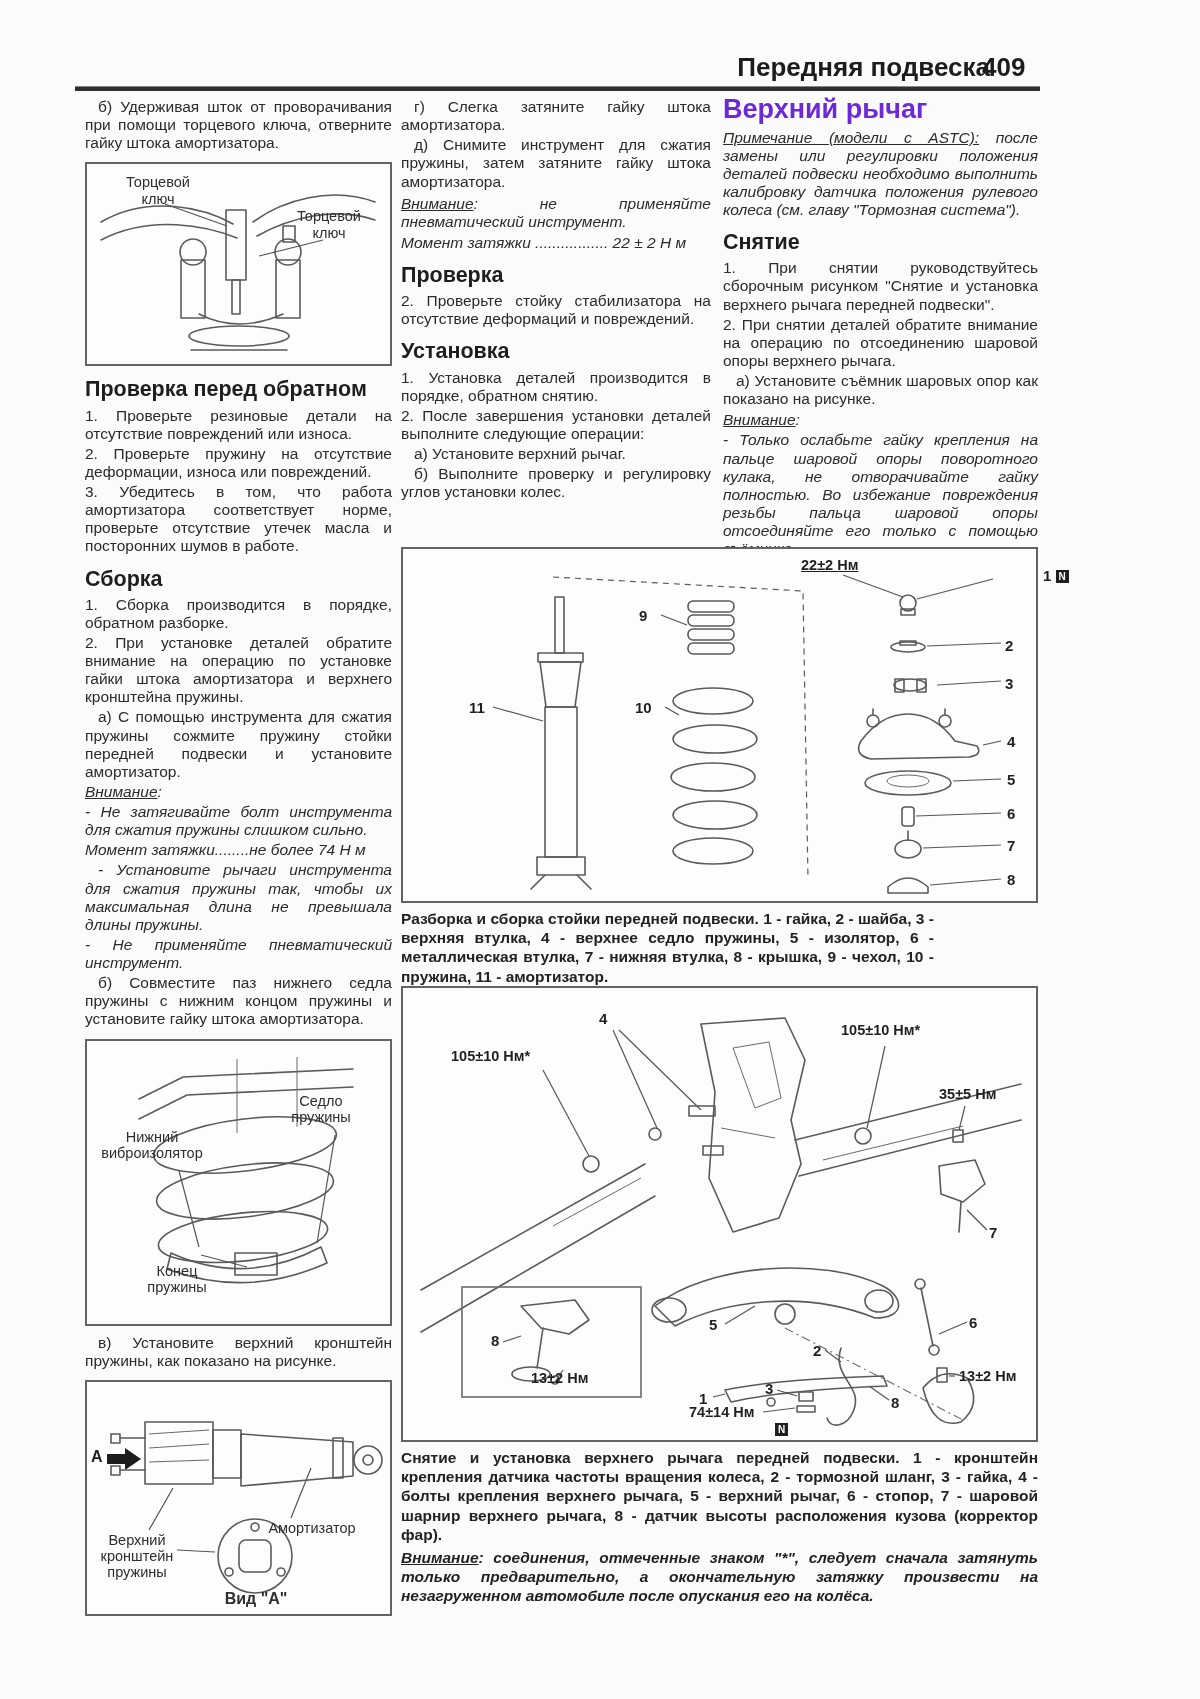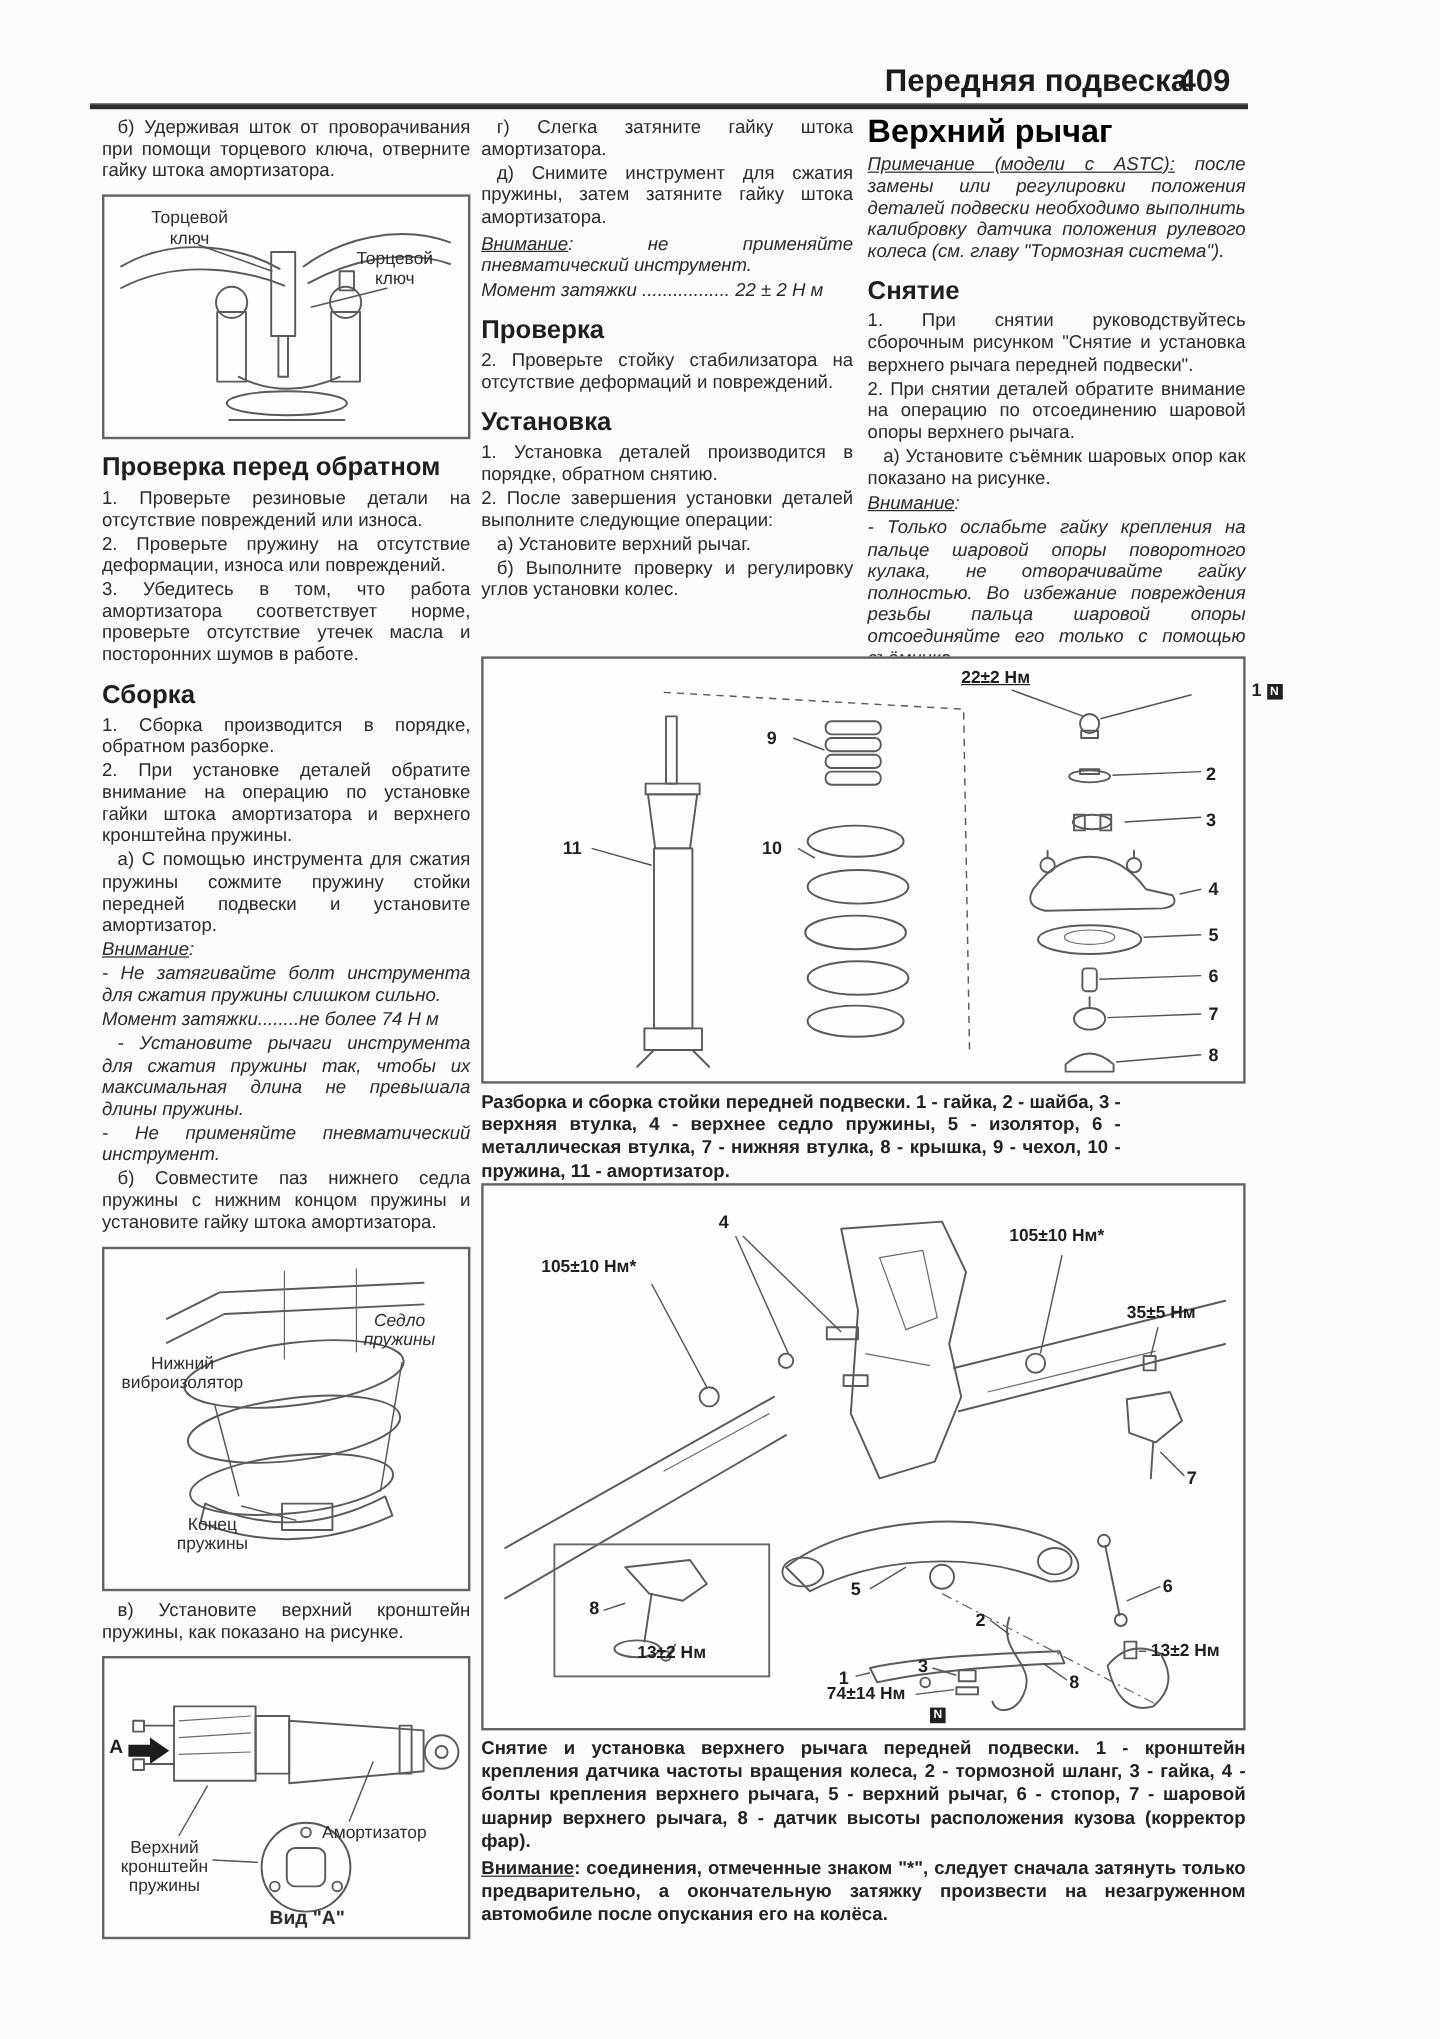--- a/index.html
+++ b/index.html
@@ -4,39 +4,39 @@
 <style>
   html,body{margin:0;padding:0;}
   body{
     width:1200px;height:1699px;position:relative;background:#fbfbfa;
     font-family:"Liberation Sans",sans-serif;color:#2b2b2b;
     -webkit-font-smoothing:antialiased;
   }
   .col{position:absolute;font-size:15.5px;line-height:1.17;text-align:justify;}
   .col p{margin:0 0 2px 0;}
   .sub{text-indent:13px;}
-  h1{font-size:27px;margin:0 0 3px 0;color:#000000;}
+  h1{font-size:27px;margin:0 0 3px 0;color:#6d28d9;}
   h2{font-size:21.5px;margin:11px 0 4px 0;color:#1e1e1e;}
   .it{font-style:italic;}
   .u{text-decoration:underline;}
   .b{font-weight:bold;}
   .hdr-title{position:absolute;top:52px;left:120px;width:870px;text-align:right;
     font-size:26px;font-weight:bold;color:#1c1c1c;}
   .hdr-page{position:absolute;top:52px;left:982px;font-size:26px;font-weight:bold;color:#1c1c1c;}
   .hdr-rule{position:absolute;top:86px;left:75px;width:965px;height:4px;background:#2e2e2e;
     border-top:1px solid #888;}
   .fig{position:relative;border:2px solid #636363;background:#fdfdfc;margin:10px 0 8px 0;}
   .fig svg{position:absolute;left:0;top:0;}
   .flabel{position:absolute;font-size:14.5px;line-height:1.12;color:#2e2e2e;text-align:center;}
   .num{position:absolute;font-weight:bold;font-size:15px;color:#1f1f1f;white-space:nowrap;}
   .torq{position:absolute;font-weight:bold;font-size:14.5px;color:#1f1f1f;white-space:nowrap;}
   .nbox{display:inline-block;width:13px;height:13px;background:#1f1f1f;color:#fff;
     font-size:10px;font-weight:bold;line-height:13px;text-align:center;vertical-align:1px;}
   .caption{font-weight:bold;font-size:15.5px;line-height:1.24;text-align:justify;margin-top:6px;color:#222;}
-  .warn{font-weight:bold;font-size:15.5px;line-height:1.22;text-align:justify;margin-top:5px;color:#222;}
+  .warn{font-weight:bold;font-style:italic;font-size:15.5px;line-height:1.22;text-align:justify;margin-top:5px;color:#222;}
   .abs{position:absolute;}
   .lead{stroke:#555;stroke-width:1.2;fill:none;}
   .art{stroke:#5a5a5a;stroke-width:1.6;fill:none;stroke-linecap:round;stroke-linejoin:round;}
   .artthin{stroke:#6a6a6a;stroke-width:1;fill:none;}
   .dash{stroke:#5a5a5a;stroke-width:1.2;fill:none;stroke-dasharray:6 5;}
   .dashdot{stroke:#6a6a6a;stroke-width:1.1;fill:none;stroke-dasharray:9 4 2 4;}
 </style>
 </head>
 <body>
 
@@ -94,21 +94,21 @@
       <line class="artthin" x1="210" y1="16" x2="210" y2="86"></line>
       <ellipse class="art" cx="158" cy="104" rx="92" ry="26" transform="rotate(-7 158 104)"></ellipse>
       <ellipse class="art" cx="158" cy="150" rx="89" ry="26" transform="rotate(-7 158 150)"></ellipse>
       <ellipse class="art" cx="156" cy="196" rx="85" ry="24" transform="rotate(-6 156 196)"></ellipse>
       <path class="art" d="M84,212 Q158,246 234,206 L240,222 Q160,258 80,228 Z"></path>
       <rect class="art" x="148" y="212" width="42" height="22"></rect>
       <line class="lead" x1="248" y1="94" x2="230" y2="202"></line>
       <line class="lead" x1="92" y1="130" x2="112" y2="206"></line>
       <line class="lead" x1="114" y1="214" x2="160" y2="226"></line>
     </svg>
-    <div class="flabel" style="left:200px;top:52px;width:92px;font-style:italic;">Седло пружины</div>
+    <div class="flabel" style="left:188px;top:52px;width:92px;">Седло пружины</div>
     <div class="flabel" style="left:4px;top:88px;width:122px;">Нижний виброизолятор</div>
     <div class="flabel" style="left:44px;top:222px;width:92px;">Конец пружины</div>
   </div>
 
   <p class="sub">в) Установите верхний кронштейн пружины, как показано на рисунке.</p>
 
   <div class="fig" style="width:303px;height:232px;">
     <svg width="303" height="232" viewBox="0 0 303 232">
       <polygon style="fill:#1d1d1d;" points="20,72 38,72 38,66 54,77 38,88 38,82 20,82"></polygon>
       <rect class="art" x="58" y="40" width="68" height="62"></rect>

